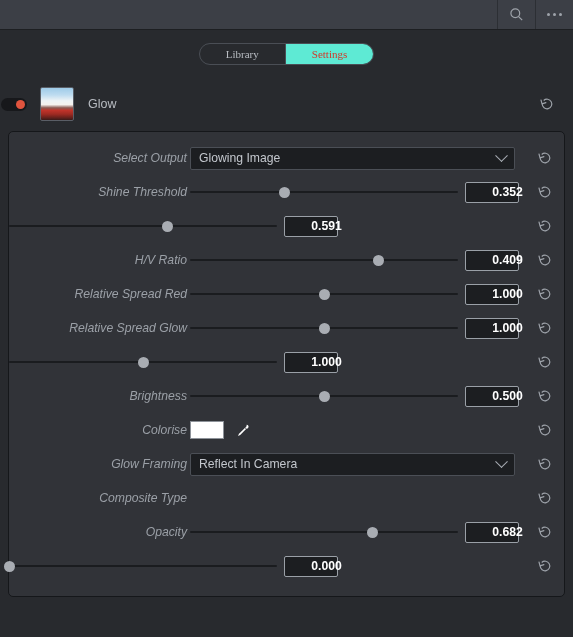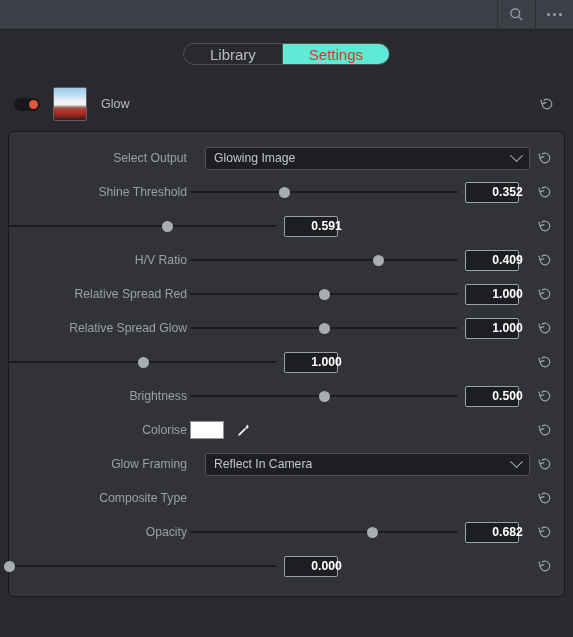--- a/index.html
+++ b/index.html
@@ -46,39 +46,40 @@
   }
   .tabs {
     display: flex;
     border: 1px solid #4a4e55;
     border-radius: 11px;
     overflow: hidden;
     height: 22px;
   }
   .tab {
     padding: 0 26px;
-    font-size: 15px;
+    font-size: 11px;
     display: flex;
     align-items: center;
     color: #b9bdc3;
     background: transparent;
     cursor: pointer;
+    font-family: Liberation Serif, serif;
   }
   .tab.active {
     background: #5eead4;
     color: #d2382a;
     border-left: 1px solid #4a4e55;
   }
 
   
   .fx-row {
     height: 52px;
     display: flex;
     align-items: center;
-    padding: 0 14px;
+    padding: 0 1px;
     position: relative;
   }
   .toggle {
     width: 26px; height: 13px;
     border-radius: 7px;
     background: #17181b;
     position: relative;
     flex: 0 0 auto;
     cursor: pointer;
   }
@@ -134,37 +135,37 @@
     align-items: center;
     position: relative;
   }
   .ctrl-label {
     width: 181px;
     text-align: right;
     font-size: 12.2px;
     color: #9ba0a7;
     padding-right: 3px;
     flex: 0 0 auto;
+    font-style: italic;
   }
 
   
   .dropdown {
     width: 325px;
     height: 23px;
     background: #1c1e21;
     border: 1px solid #4b4f56;
     border-radius: 2px;
     display: flex;
     align-items: center;
     padding: 0 8px;
     font-size: 12.2px;
     color: #c3c7cd;
     cursor: pointer;
     justify-content: space-between;
-    margin-left: 15px;
   }
   .chev {
     width: 9px; height: 9px;
     border-right: 1.4px solid #a7acb3;
     border-bottom: 1.4px solid #a7acb3;
     transform: rotate(45deg) translate(-2px,-2px);
     flex: 0 0 auto;
   }
 
   

